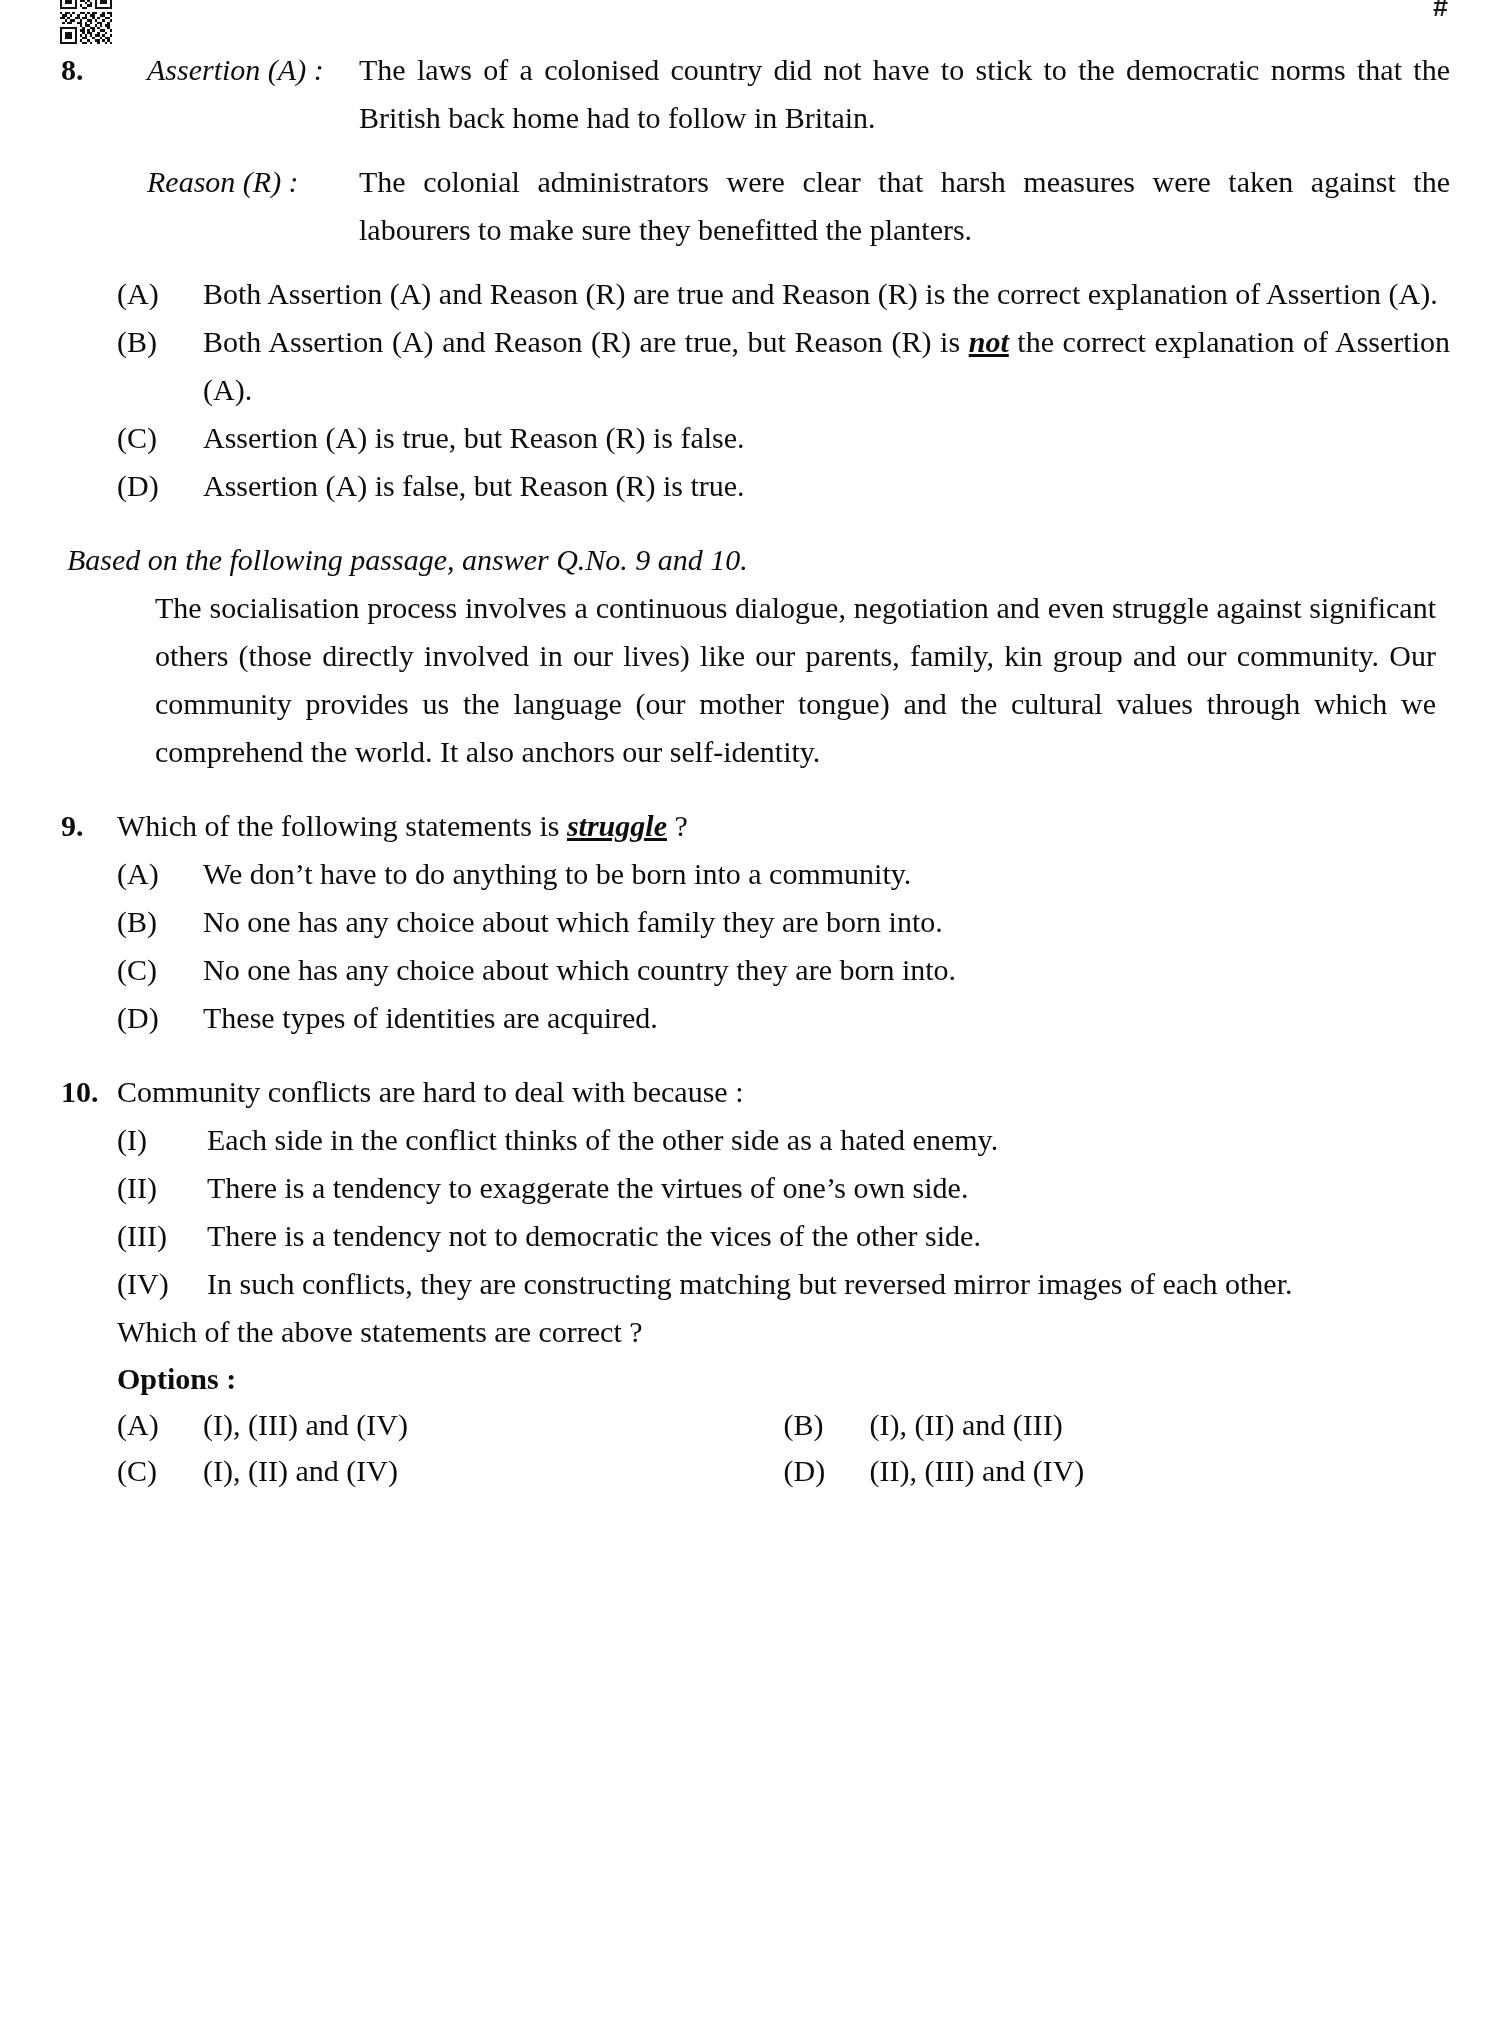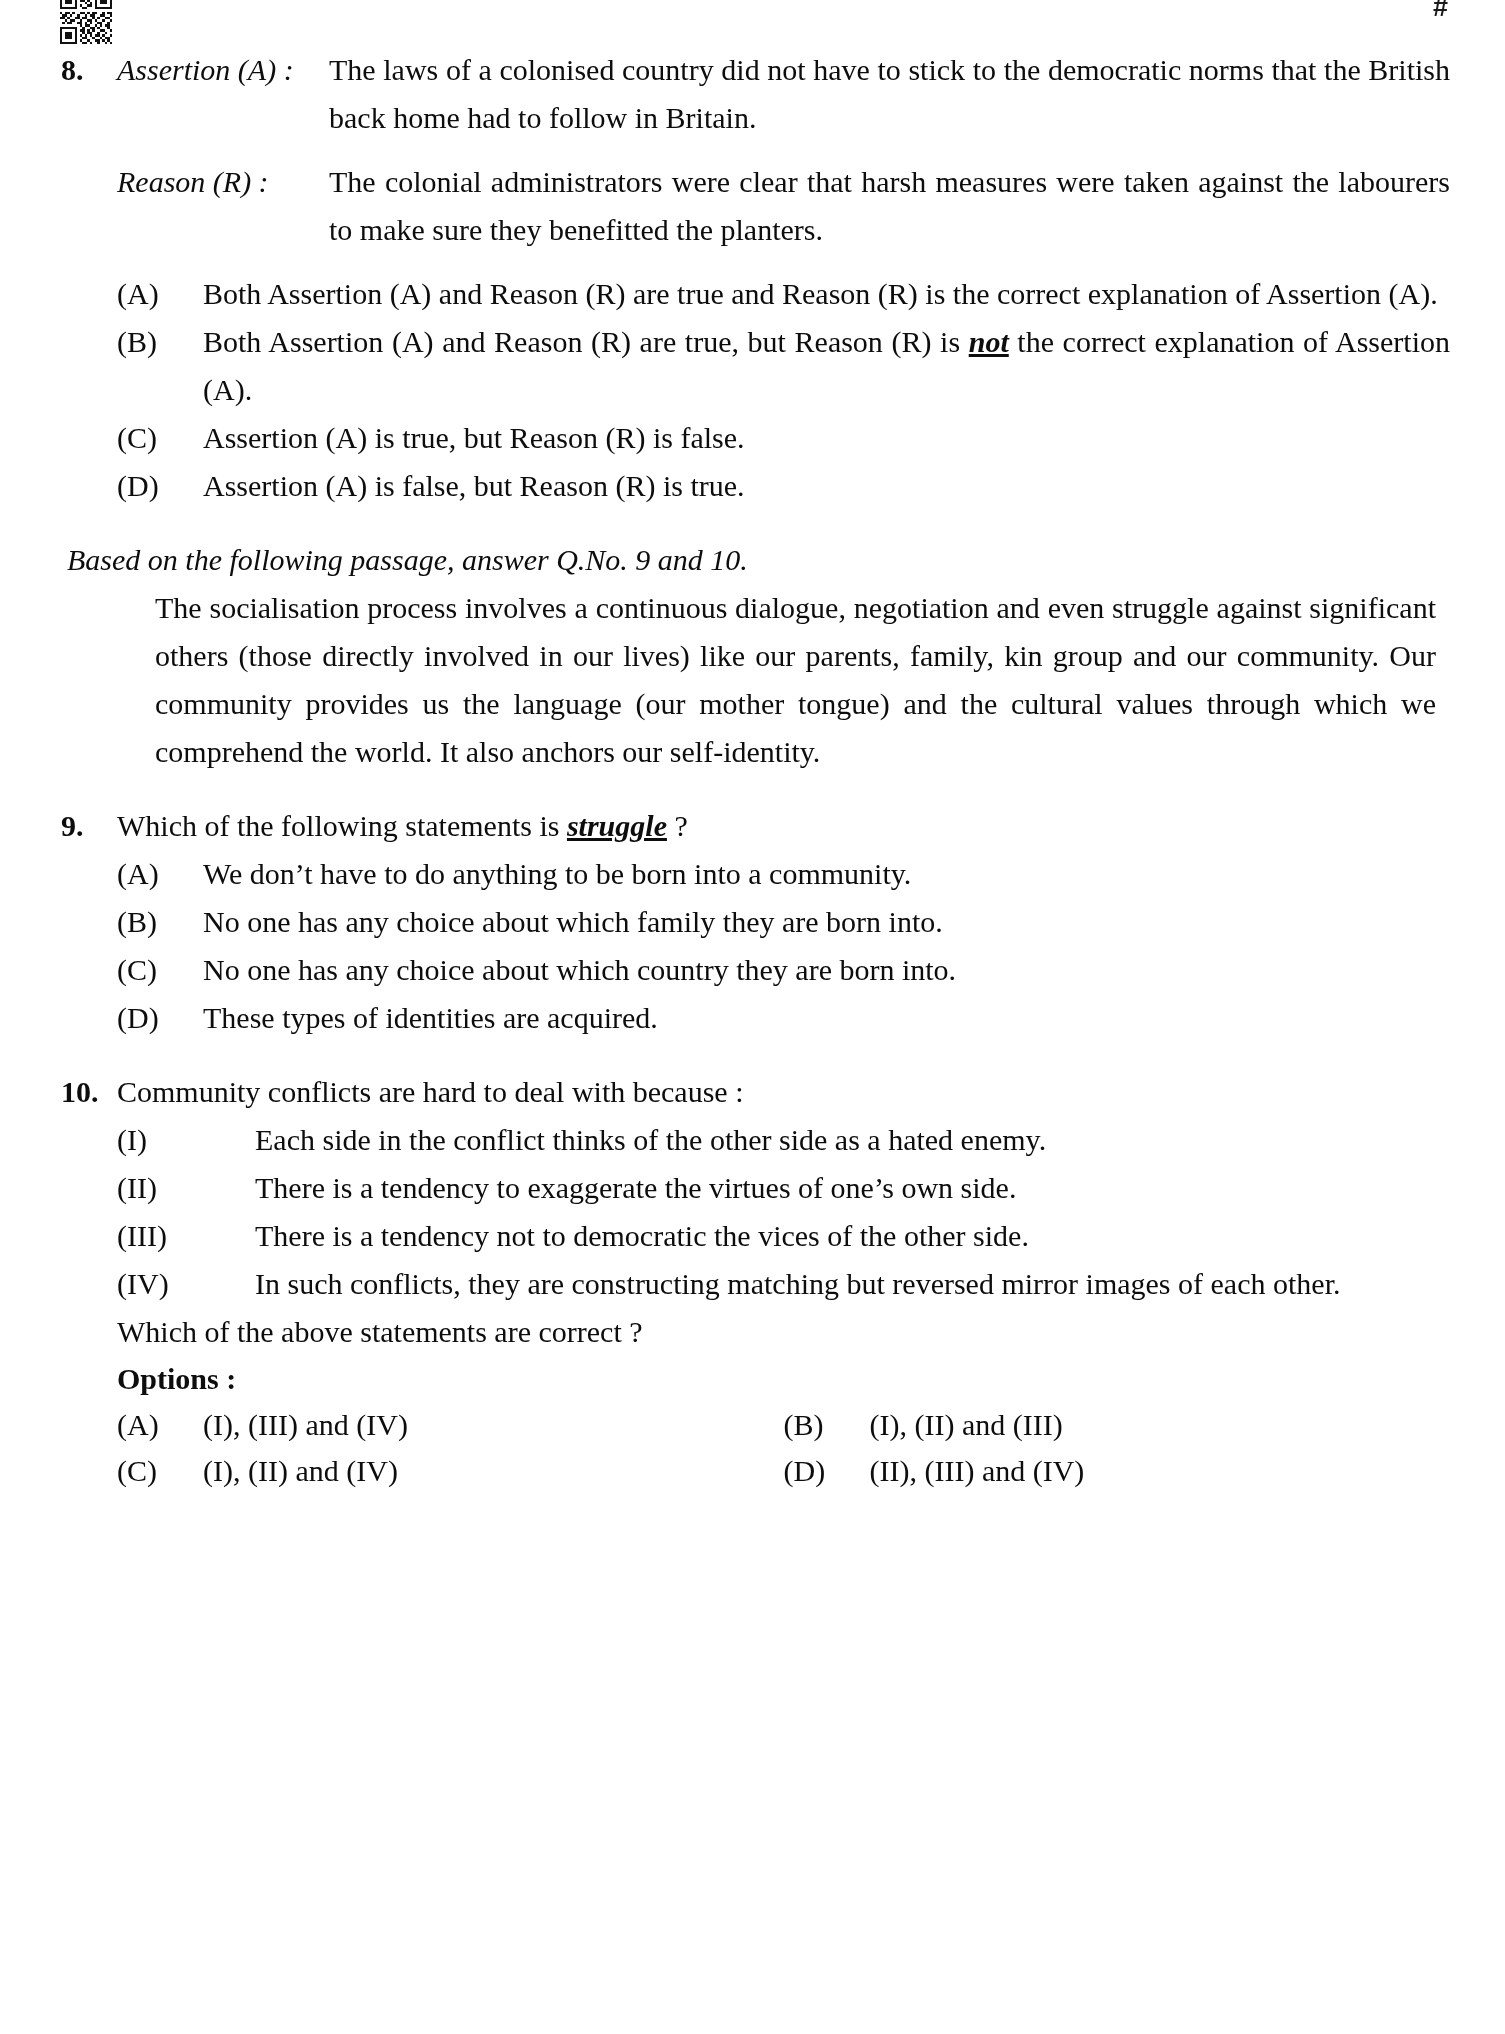--- a/index.html
+++ b/index.html
@@ -75,20 +75,21 @@
   .ar-row {
     display: flex;
     align-items: flex-start;
   }
   .ar-label {
     flex: 0 0 212px;
     font-style: italic;
     font-size: 30px;
     line-height: 48px;
     white-space: nowrap;
+    margin-left: 30px;
   }
   .ar-text {
     flex: 1 1 auto;
     font-size: 30px;
     line-height: 48px;
     text-align: justify;
     text-justify: inter-word;
     hyphens: none;
   }
 
@@ -134,21 +135,20 @@
     font-size: 30px;
     line-height: 48px;
   }
   .q10-key {
     flex: 0 0 90px;
   }
   .q10-val {
     flex: 1 1 auto;
     text-align: justify;
     text-align-last: left;
-    margin-left: 48px;
   }
 
   .plainline {
     font-size: 30px;
     line-height: 48px;
   }
   .options-head {
     font-size: 30px;
     line-height: 46px;
     font-weight: 700;

